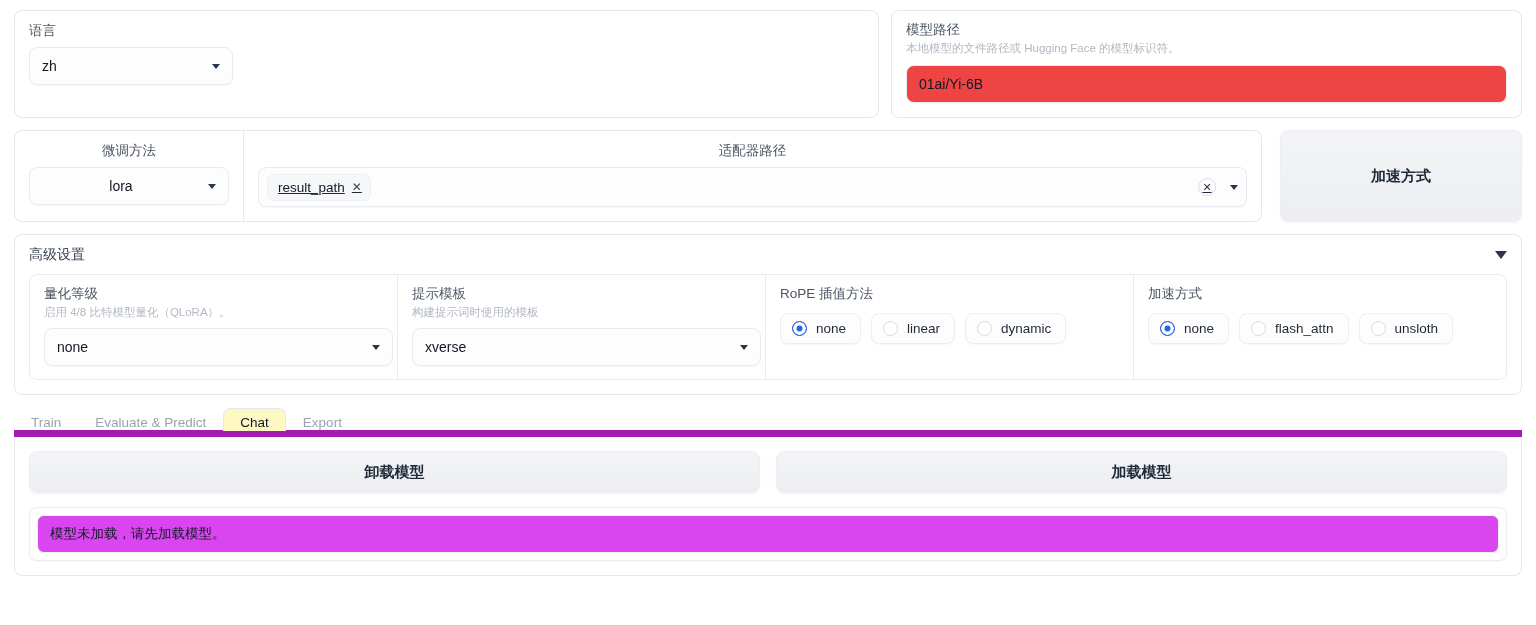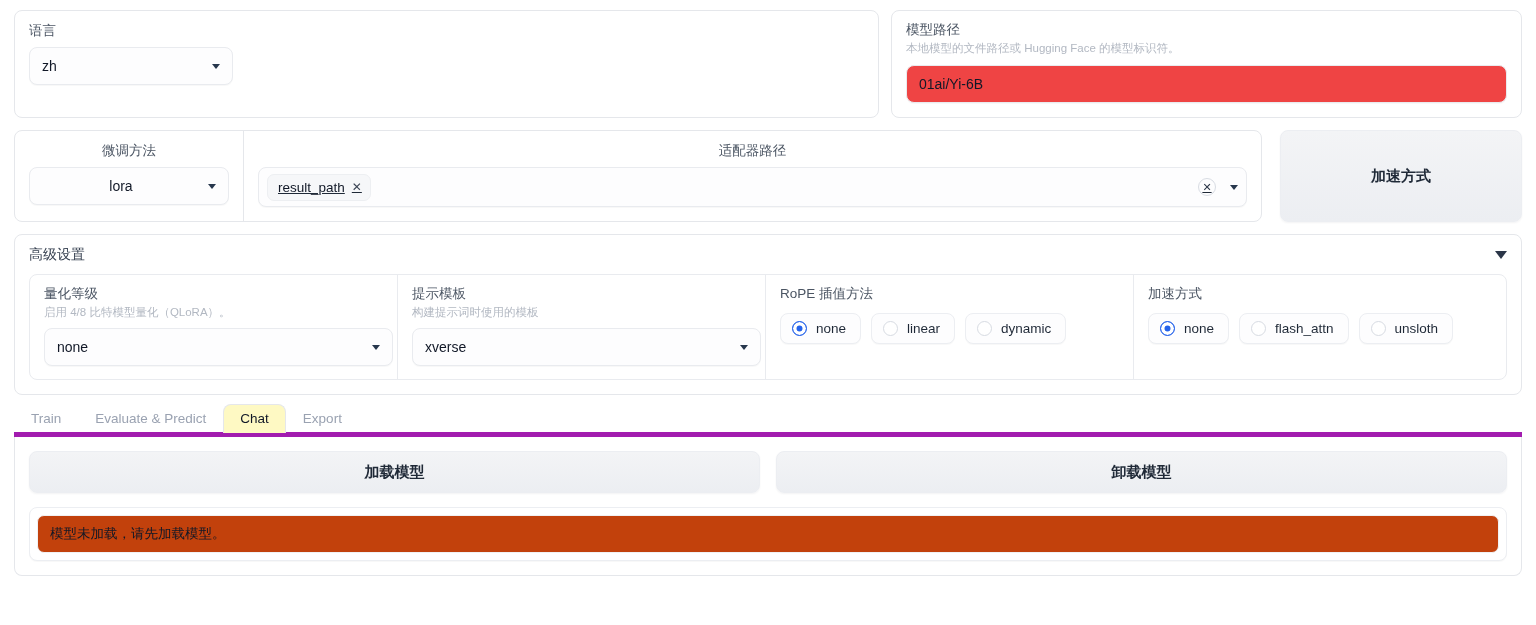--- a/index.html
+++ b/index.html
@@ -146,21 +146,21 @@
   .radio-dot {
     width: 15px; height: 15px; border-radius: 50%;
     border: 1px solid #d7dbe2; background: #fff; flex: none;
   }
   .radio-dot.on {
     background: #2563eb; border-color: #2563eb;
     box-shadow: inset 0 0 0 3.5px #ffffff;
   }
 
   
-  .tabs { display: flex; align-items: flex-end; height: 30px; border-bottom: 5px solid #a21caf; }
+  .tabs { display: flex; height: 30px; border-bottom: 7px solid #a21caf; }
   .tab {
     font-size: 13.5px;
     color: #9aa2b1;
     padding: 6px 16px 7px 16px;
     border: 1px solid transparent;
     border-bottom: none;
     position: relative;
     top: 1px;
   }
   .tab.active {
@@ -183,21 +183,21 @@
   .chatbox {
     border: 1px solid #eceef2;
     border-radius: 8px;
     background: #fff;
     padding: 7px;
     box-shadow: 0 1px 1px rgba(16,24,40,0.03);
   }
   .chatbox-inner {
     border: 1px solid #f0f1f4;
     border-radius: 7px;
-    background: #c2410c;
+    background: #d946ef;
     padding: 9px 12px;
     font-size: 13.5px;
     color: #111827;
     min-height: 36px;
   }
 </style>
 </head>
 <body>
 
 <div class="page">
@@ -321,24 +321,24 @@
   <div class="tabs">
     <div class="tab">Train</div>
     <div class="tab">Evaluate &amp; Predict</div>
     <div class="tab active">Chat</div>
     <div class="tab">Export</div>
   </div>
 
   <div class="tabpanel">
     <div class="btn-row">
       <div class="btn-grey">
+        <span>卸载模型</span>
+      </div>
+      <div class="btn-grey">
         <span>加载模型</span>
-      </div>
-      <div class="btn-grey">
-        <span>卸载模型</span>
       </div>
     </div>
     <div class="chatbox">
       <div class="chatbox-inner">模型未加载，请先加载模型。</div>
     </div>
   </div>
 
 </div>
 
 </body></html>

